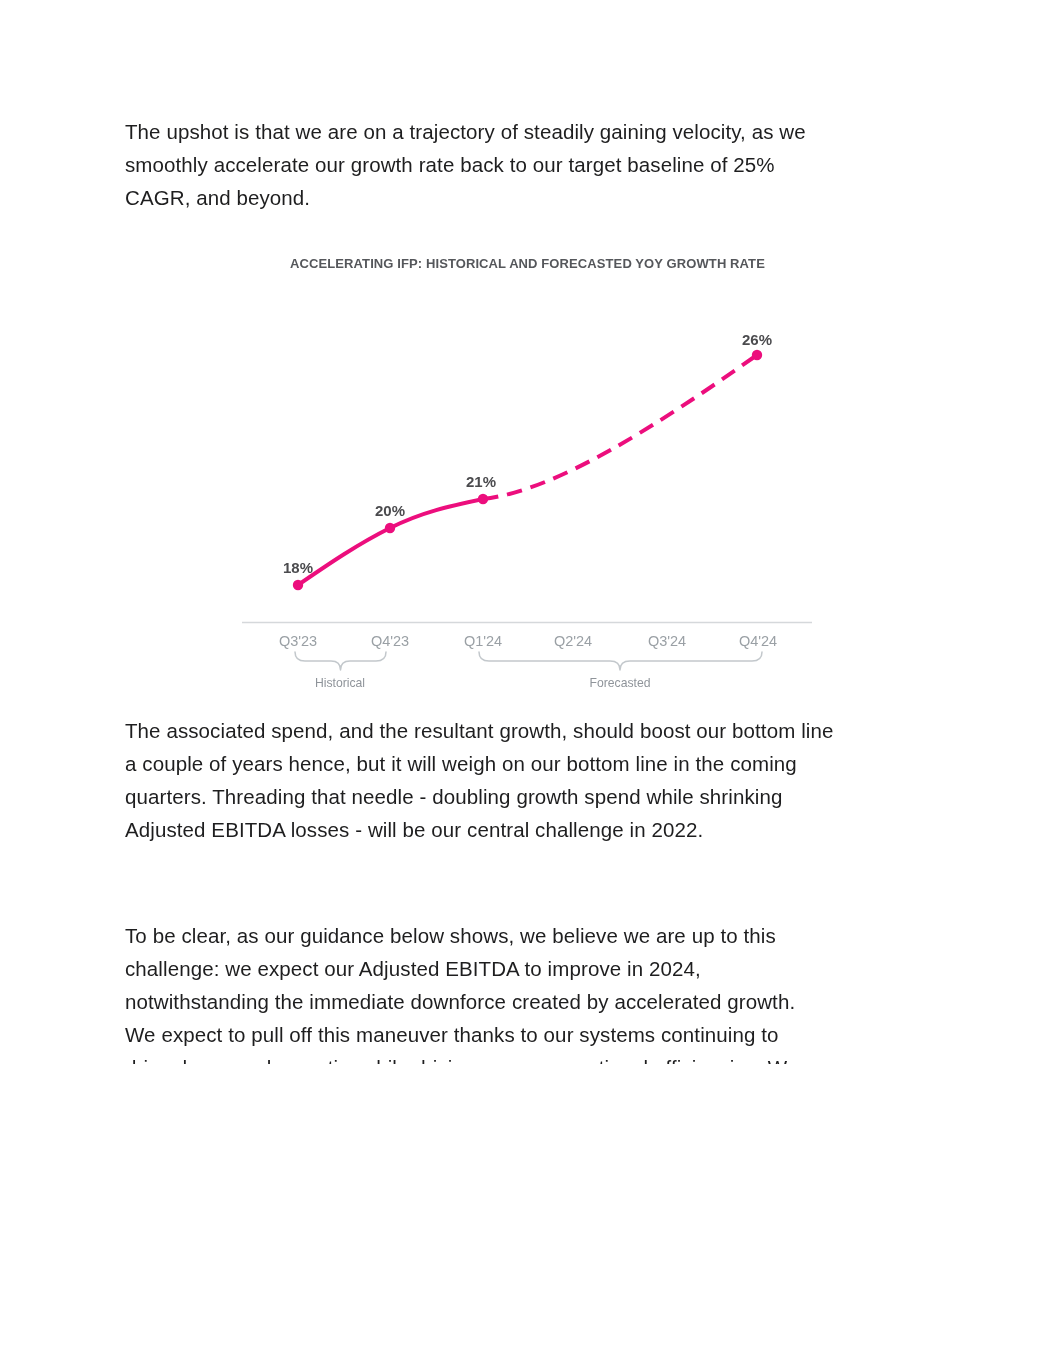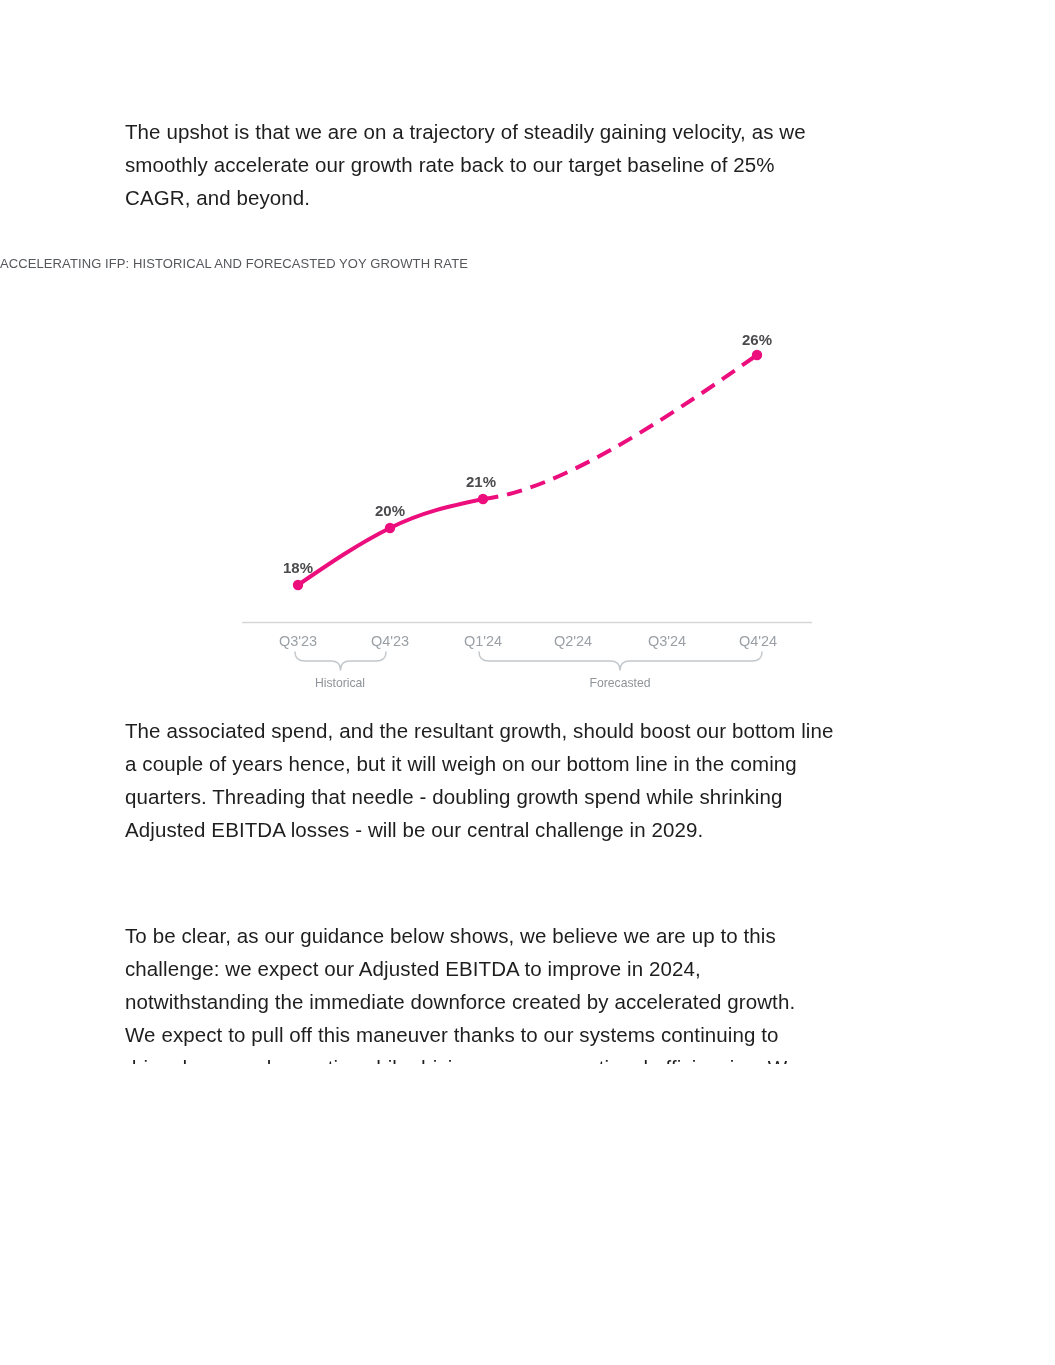--- a/index.html
+++ b/index.html
@@ -20,23 +20,23 @@
     line-height: 33px;
     color: #1e1e1f;
     letter-spacing: 0.1px;
     white-space: pre-line;
   }
   .chart-title {
     position: absolute;
     top: 256px;
     left: 0;
     right: 0;
-    text-align: left;
+    text-align: center;
     font-size: 13px;
-    font-weight: normal;
+    font-weight: bold;
     letter-spacing: 0.1px;
     color: #55575b;
   }
   .chart-svg {
     position: absolute;
     left: 230px;
     top: 320px;
     width: 600px;
     height: 378px;
   }
@@ -118,21 +118,21 @@
 
     <path class="brace" d="M249,332 C249,337.5 252,341 259,341 L380,341 C386,341 390,344 390,350 C390,344 394,341 400,341 L522,341 C529,341 532,337.5 532,332"></path>
 
     <text class="seg-label" x="110" y="367">Historical</text>
     <text class="seg-label" x="390" y="367">Forecasted</text>
   </svg>
 
   <div class="para" style="top:714px">The associated spend, and the resultant growth, should boost our bottom line
 a couple of years hence, but it will weigh on our bottom line in the coming
 quarters. Threading that needle - doubling growth spend while shrinking
-Adjusted EBITDA losses - will be our central challenge in 2029.</div>
+Adjusted EBITDA losses - will be our central challenge in 2022.</div>
 
   <div class="para" style="top:919px">To be clear, as our guidance below shows, we believe we are up to this
 challenge: we expect our Adjusted EBITDA to improve in 2024,
 notwithstanding the immediate downforce created by accelerated growth.
 We expect to pull off this maneuver thanks to our systems continuing to
 drive down our loss ratio, while driving up our operational efficiencies. We
 anticipate that the contributions of these two forces will more than offset the
 additional ~$55m we plan to spend on growth in 2024.</div>
 
 

